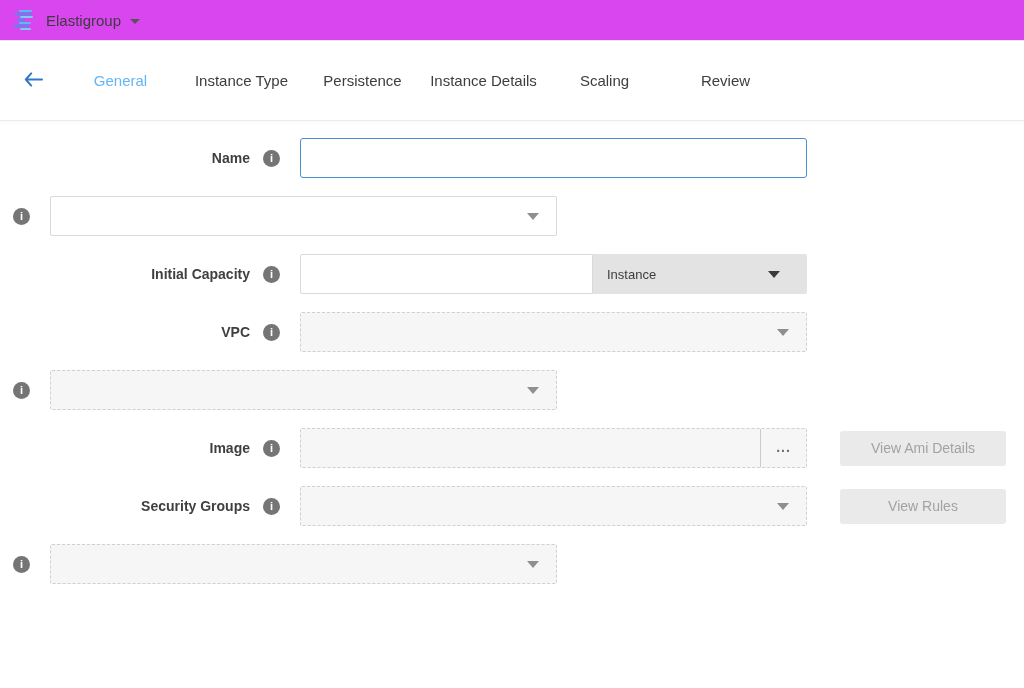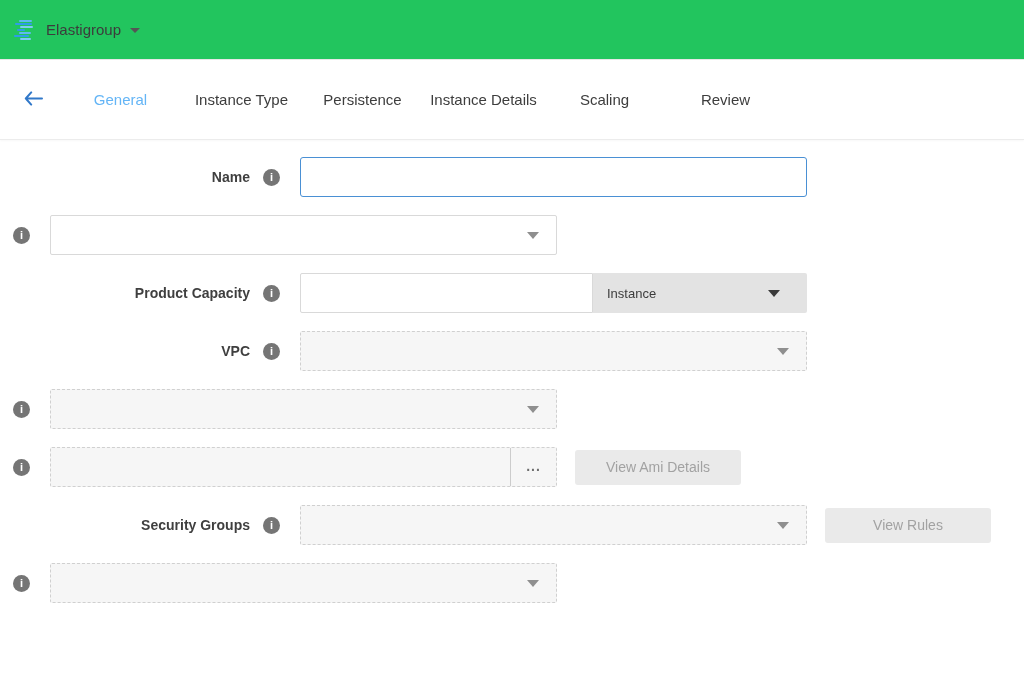--- a/index.html
+++ b/index.html
@@ -4,22 +4,22 @@
 <style>
   * { margin:0; padding:0; box-sizing:border-box; }
   html,body { background:#fff; }
   body {
     width:1024px; height:688px;
     font-family:"Liberation Sans", sans-serif;
     color:#3d3d3d; overflow:hidden;
   }
   
   .app-header {
-    height:60px; display:flex; align-items:center;
-    padding-left:14px; background:#22c55e; border-bottom:1px solid #e7e7e7;
+    height:41px; display:flex; align-items:center;
+    padding-left:14px; background:#d946ef; border-bottom:1px solid #e7e7e7;
   }
   .logo { width:22px; height:22px; display:flex; flex-direction:column;
           justify-content:center; margin-right:10px; }
   .logo i { display:block; height:2px; margin-bottom:1px; border-radius:1px; }
   .logo i:last-child { margin-bottom:0; }
   .lb1{margin-left:5px;width:13px;background:#5fb8f0;}
   .lb2{margin-left:1px;width:17px;background:#2f9ce8;}
   .lb3{margin-left:6px;width:13px;background:#7ecaf5;}
   .lb4{margin-left:3px;width:8px; background:#2f9ce8;}
   .lb5{margin-left:5px;width:12px;background:#5fb8f0;}
@@ -91,21 +91,21 @@
   .filefield { width:100%; height:100%; border-radius:2px; position:relative; }
   .ff-divider {
     position:absolute; right:45px; top:0; bottom:0; width:1px; background:#cccccc;
   }
   .ff-dots {
     position:absolute; right:0; width:45px; top:50%; transform:translateY(-58%);
     text-align:center; color:#6e6e6e; font-size:14px; font-weight:bold;
     letter-spacing:1px; cursor:pointer;
   }
   .side-btn {
-    margin-left:18px; width:166px; height:35px; border:none; border-radius:3px;
+    margin-left:33px; width:166px; height:35px; border:none; border-radius:3px;
     background:#eaeaea; color:#a2a2a2; font-size:14px;
     font-family:"Liberation Sans", sans-serif; cursor:pointer;
   }
 </style>
 </head>
 <body>
 
 <div>
 
   <header class="app-header">
@@ -155,21 +155,21 @@
     <div class="row">
       <span class="info">i</span>
       <div class="ctl">
         <div class="select">
           <span class="sel-caret"></span>
         </div>
       </div>
     </div>
 
     <div class="row">
-      <span class="label-cell">Product Capacity</span>
+      <span class="label-cell">Initial Capacity</span>
       <span class="info">i</span>
       <div class="ctl">
         <div class="split">
           <input class="txt" type="text" value="" style="">
           <div class="unit">
             <span class="unit-label">Instance</span>
             <span class="sel-caret"></span>
           </div>
         </div>
       </div>
@@ -188,20 +188,21 @@
     <div class="row">
       <span class="info">i</span>
       <div class="ctl">
         <div class="select disabled">
           <span class="sel-caret"></span>
         </div>
       </div>
     </div>
 
     <div class="row">
+      <span class="label-cell">Image</span>
       <span class="info">i</span>
       <div class="ctl">
         <div class="filefield">
           <span class="ff-divider"></span>
           <span class="ff-dots">...</span>
         </div>
       </div>
       <button class="side-btn">View Ami Details</button>
     </div>
 

